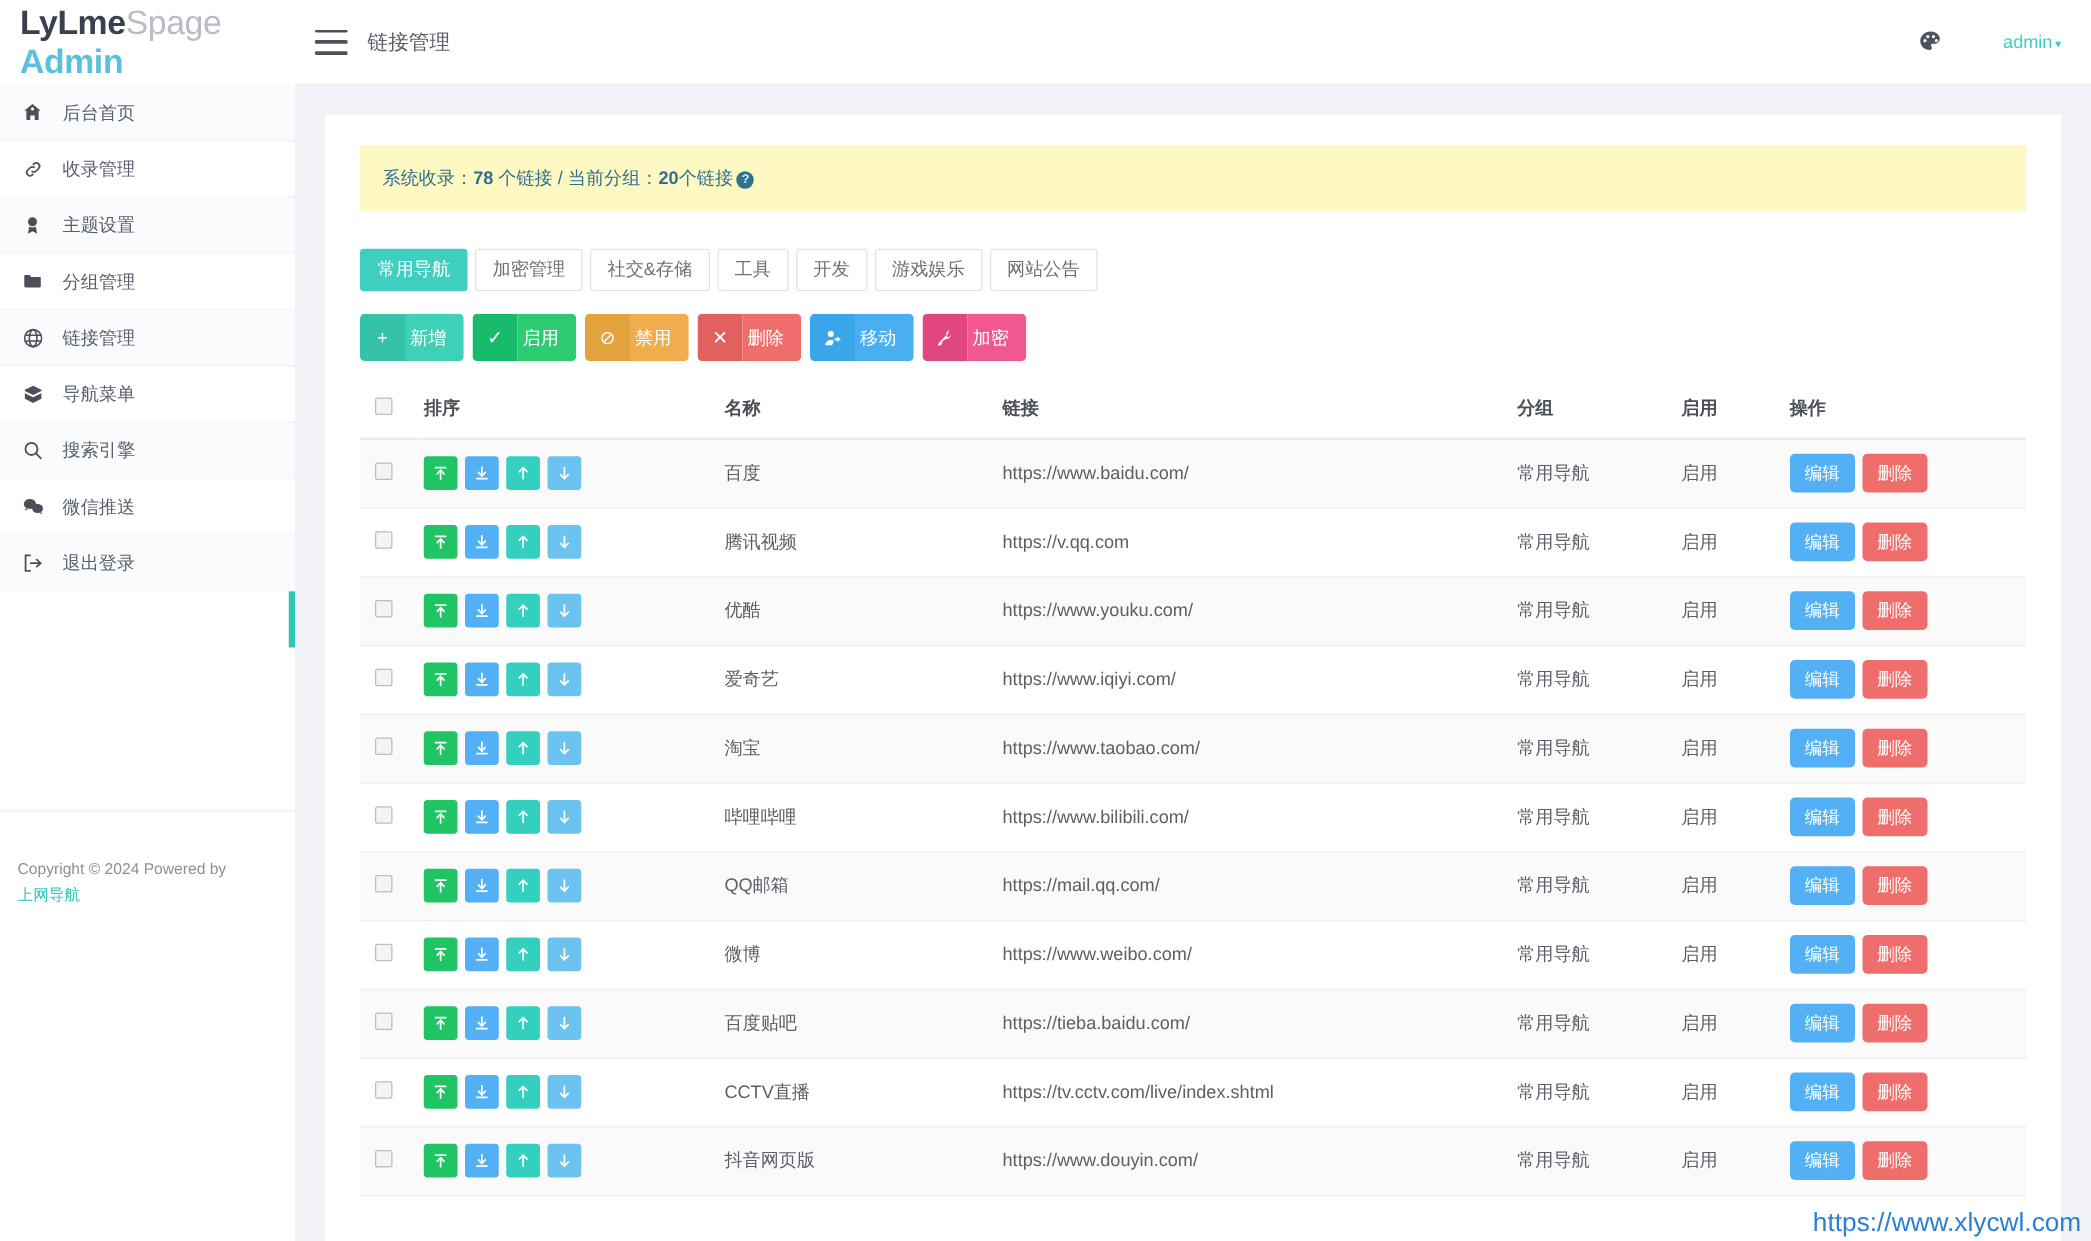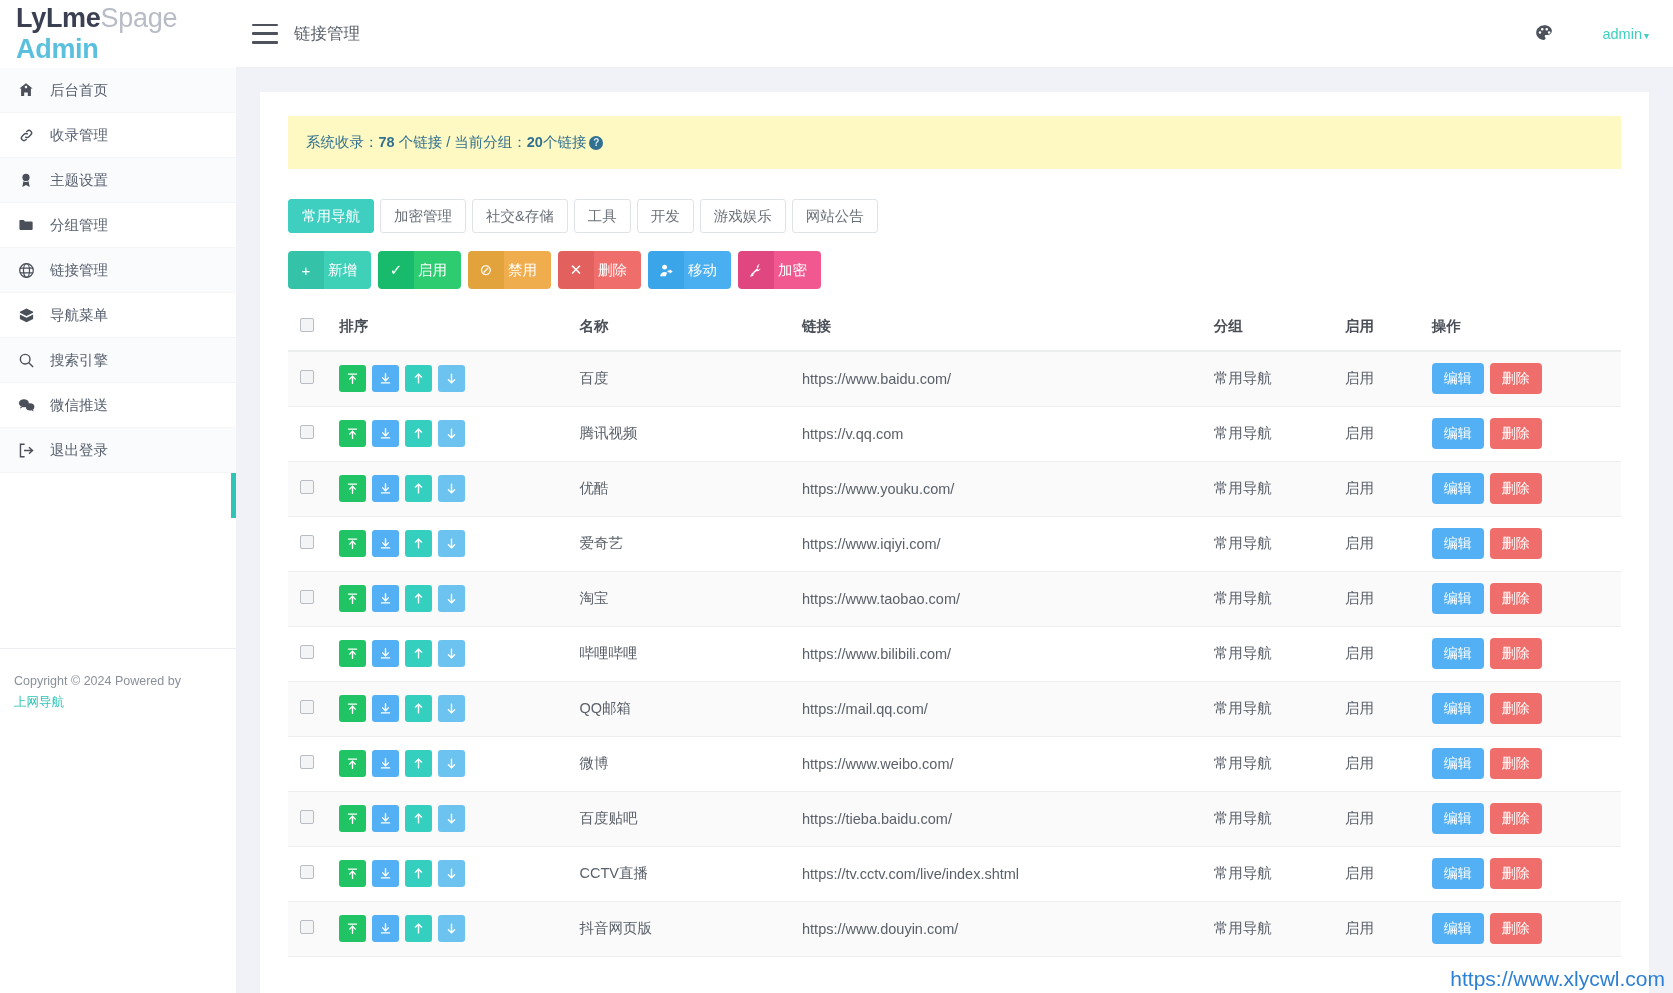--- a/index.html
+++ b/index.html
@@ -60,21 +60,21 @@
   }
   .side-accent {
     position: absolute; right: 0; top: 68px;
     width: 5px; background: #2ec4b6;
   }
   .accent-a { height: 92px; }
   .accent-b { top: 248px; height: 270px; }
 
   .side-foot {
     border-top: 1px solid #eceef1;
-    padding: 22px 14px 0 14px;
+    padding: 36px 14px 0 14px;
     font-size: 12.5px; color: #8a9099;
     line-height: 1.7;
     background: #fff;
     height: 345px;
   }
   .side-foot a { color: #2ec4b6; text-decoration: none; }
 
   
   .main { flex: 1; display: flex; flex-direction: column; min-width: 0; }
   .topbar {

